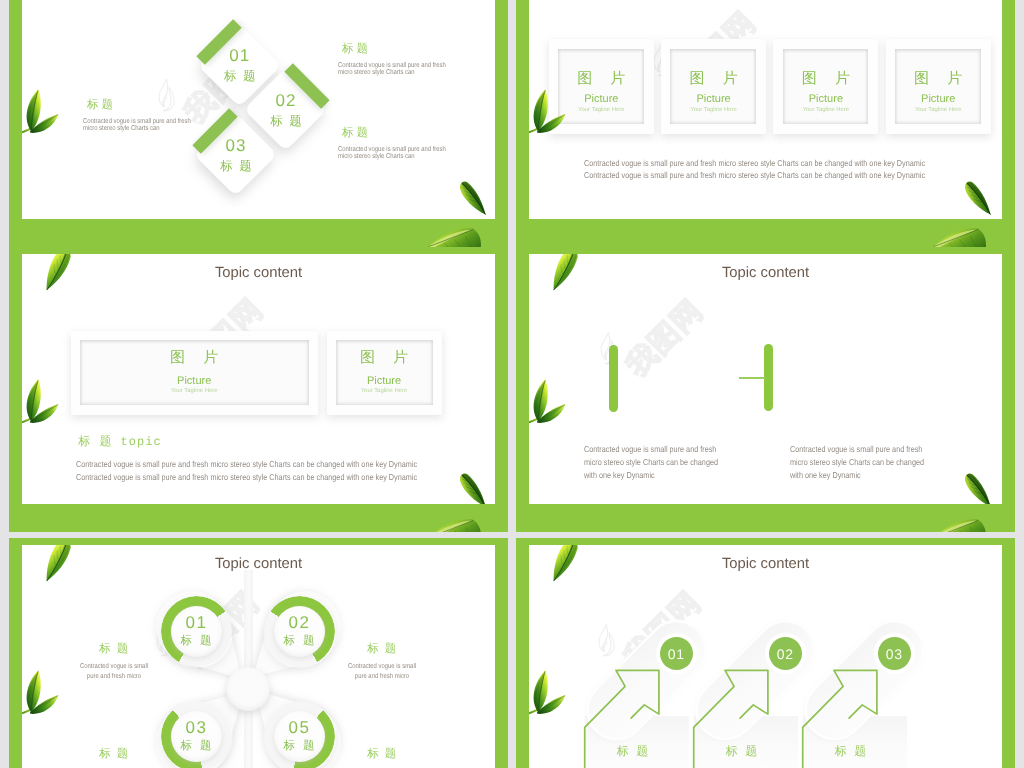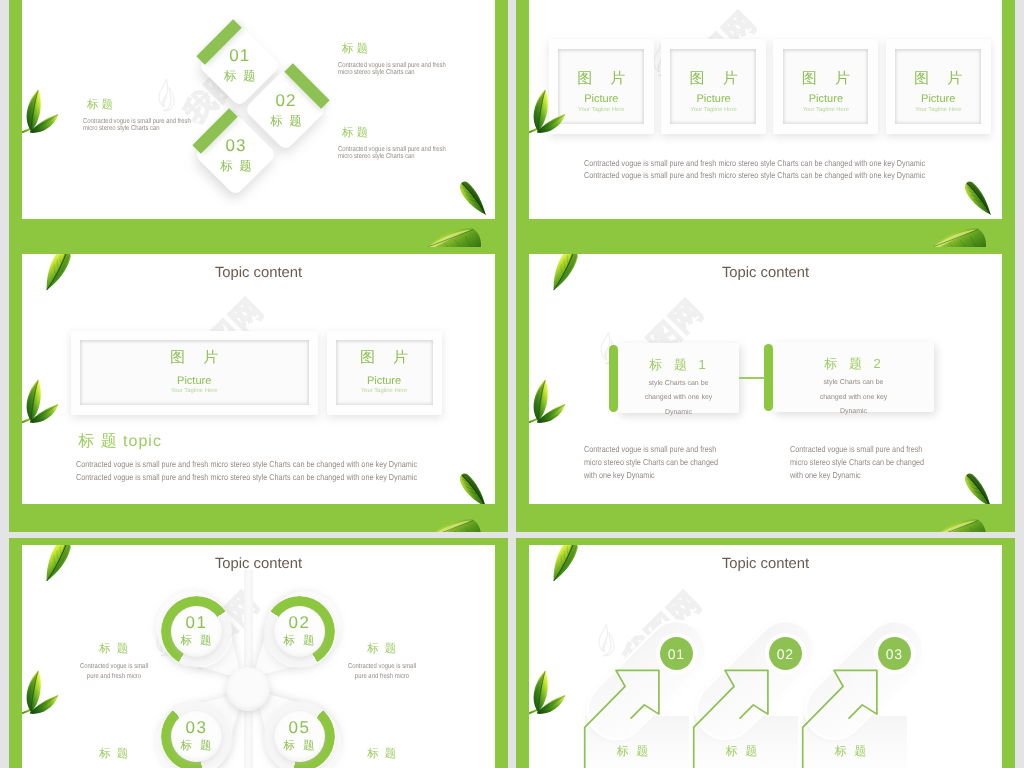--- a/index.html
+++ b/index.html
@@ -86,22 +86,22 @@
   .picframe .tl{position:absolute;left:0;width:100%;text-align:center;color:#b9d79b;
       font-size:5.9px;line-height:7px;letter-spacing:0;}
   .s2-para{position:absolute;color:#948c84;font-size:8.6px;letter-spacing:0;white-space:nowrap;
       transform:scaleX(.845);transform-origin:0 0;}
 
 
   
   .heading{position:absolute;width:100%;text-align:center;color:#6b5a4e;
       font-size:14.8px;line-height:17px;letter-spacing:0;font-weight:400;}
   
-  .s3-sub{position:absolute;color:#9ccd60;font-size:16px;line-height:16px;
-      letter-spacing:1px;white-space:nowrap;}
+  .s3-sub{position:absolute;color:#9ccd60;font-size:12px;line-height:16px;
+      letter-spacing:1px;white-space:nowrap;font-family:Liberation Mono, monospace;}
   
   .card{position:absolute;background:#fcfcfc;border-radius:2px;
       box-shadow:2px 3px 9px rgba(160,160,160,.35);}
   .card-t{color:#9ccd60;font-size:13px;line-height:15px;letter-spacing:2px;
       text-align:center;margin-top:14px;word-spacing:4px;}
   .card-b{color:#948c84;font-size:7px;line-height:14.4px;text-align:center;margin-top:5px;}
   .cardbar{position:absolute;background:#8dc63f;border-radius:5px;}
   .connector{position:absolute;background:#9ccd60;}
   .s4-para{position:absolute;color:#948c84;font-size:8.6px;white-space:nowrap;
       transform:scaleX(.845);transform-origin:0 0;}
@@ -521,37 +521,21 @@
 </div>
 <div class="slide" style="left:516px;top:246.6px;width:499px;height:285px;">
 <div class="inner" style="left:13px;top:7px;width:473px;height:250px;">
 <div class="wmlogo" style="left:68px;top:77.4px;"><svg viewBox="0 0 20 34" width="20" height="34">
             <path d="M11.5 1 C9.6 7.5 5.4 10.5 4.3 15.8 C3.2 21.2 5.4 26.4 9.4 29.4 C7.2 25.2 7.9 21.8 10.2 18.6 C12.4 15.6 13.8 11.4 11.5 1 Z" fill="none" stroke="#efefef" stroke-width="1.1"></path>
             <path d="M14.1 9.4 C13.4 14.6 16.2 17.8 16.1 22.2 C16 27.4 12.6 31.4 8 32.8 C14.8 33.6 19.3 28.6 19.1 22.6 C18.9 17.2 16.3 13.6 14.1 9.4 Z" fill="none" stroke="#efefef" stroke-width="1.1"></path>
             <path d="M9 20.6 C7.4 23.4 7.6 26.6 9.6 29 C8.2 25.8 9.6 22.6 11.6 20.4 C12.2 19.6 12.2 19 11.6 19 C10.6 19 9.6 19.6 9 20.6 Z" fill="none" stroke="#efefef" stroke-width="1"></path>
           </svg></div>
 <div class="wm" style="left:92px;top:106.4px;"><span class="wmtext">我图网</span></div>
 <div class="heading" style="left:0px;top:11.900000000000006px;">Topic content</div>
-<div class="card" style="left:89px;top:89.4px;width:121px;height:70px;">
-<div class="card-t">标 题  1</div>
-<div class="card-b">
-<div>style Charts can be</div>
-<div>changed with one key</div>
-<div>Dynamic</div>
-</div>
-        </div>
 <div class="cardbar" style="left:80px;top:91.4px;width:9px;height:67px;"></div>
-<div class="card" style="left:244px;top:88.9px;width:161px;height:70px;">
-<div class="card-t">标 题  2</div>
-<div class="card-b">
-<div>style Charts can be</div>
-<div>changed with one key</div>
-<div>Dynamic</div>
-</div>
-        </div>
 <div class="cardbar" style="left:235px;top:90.9px;width:9px;height:67px;"></div>
 <div class="connector" style="left:210px;top:123.9px;width:26px;height:2px;"></div>
 <div class="s4-para" style="left:55px;top:190.4px;">Contracted vogue is small pure and fresh</div>
 <div class="s4-para" style="left:55px;top:203.20000000000002px;">micro stereo style Charts can be changed</div>
 <div class="s4-para" style="left:55px;top:216.00000000000003px;">with one key Dynamic</div>
 <div class="s4-para" style="left:261px;top:190.4px;">Contracted vogue is small pure and fresh</div>
 <div class="s4-para" style="left:261px;top:203.20000000000002px;">micro stereo style Charts can be changed</div>
 <div class="s4-para" style="left:261px;top:216.00000000000003px;">with one key Dynamic</div>
 <div class="leaf" style="left:20px;top:-13px;width:30px;height:56px;transform:rotate(206deg);"><svg viewBox="0 0 60 100" width="100%" height="100%">
 <defs>

